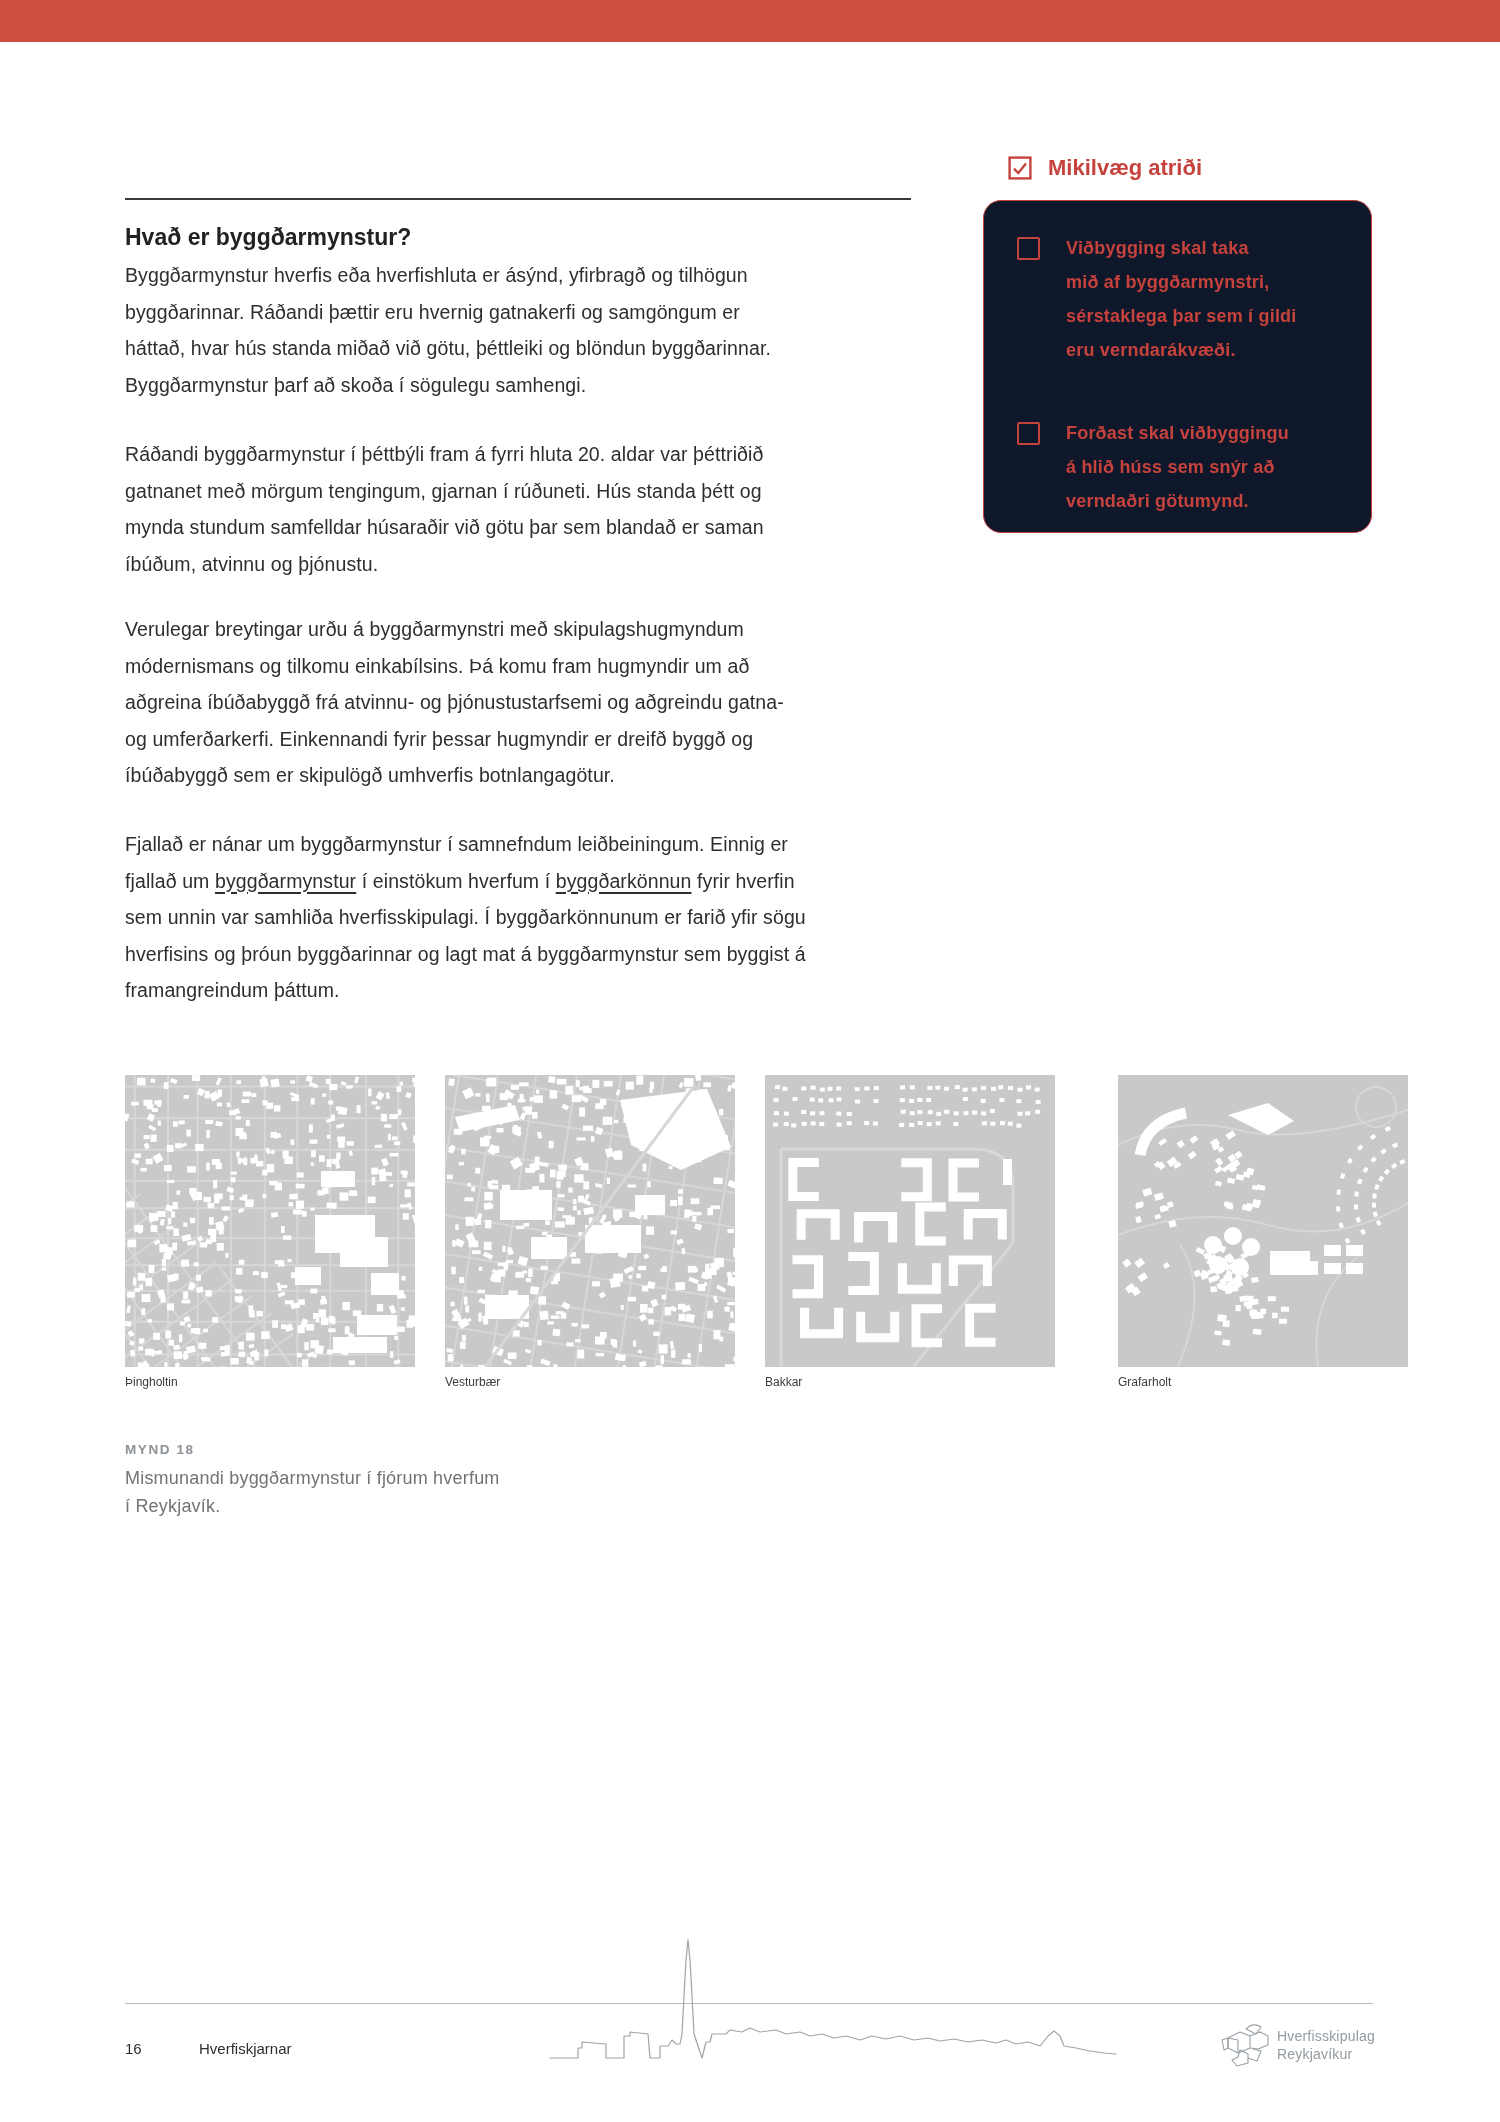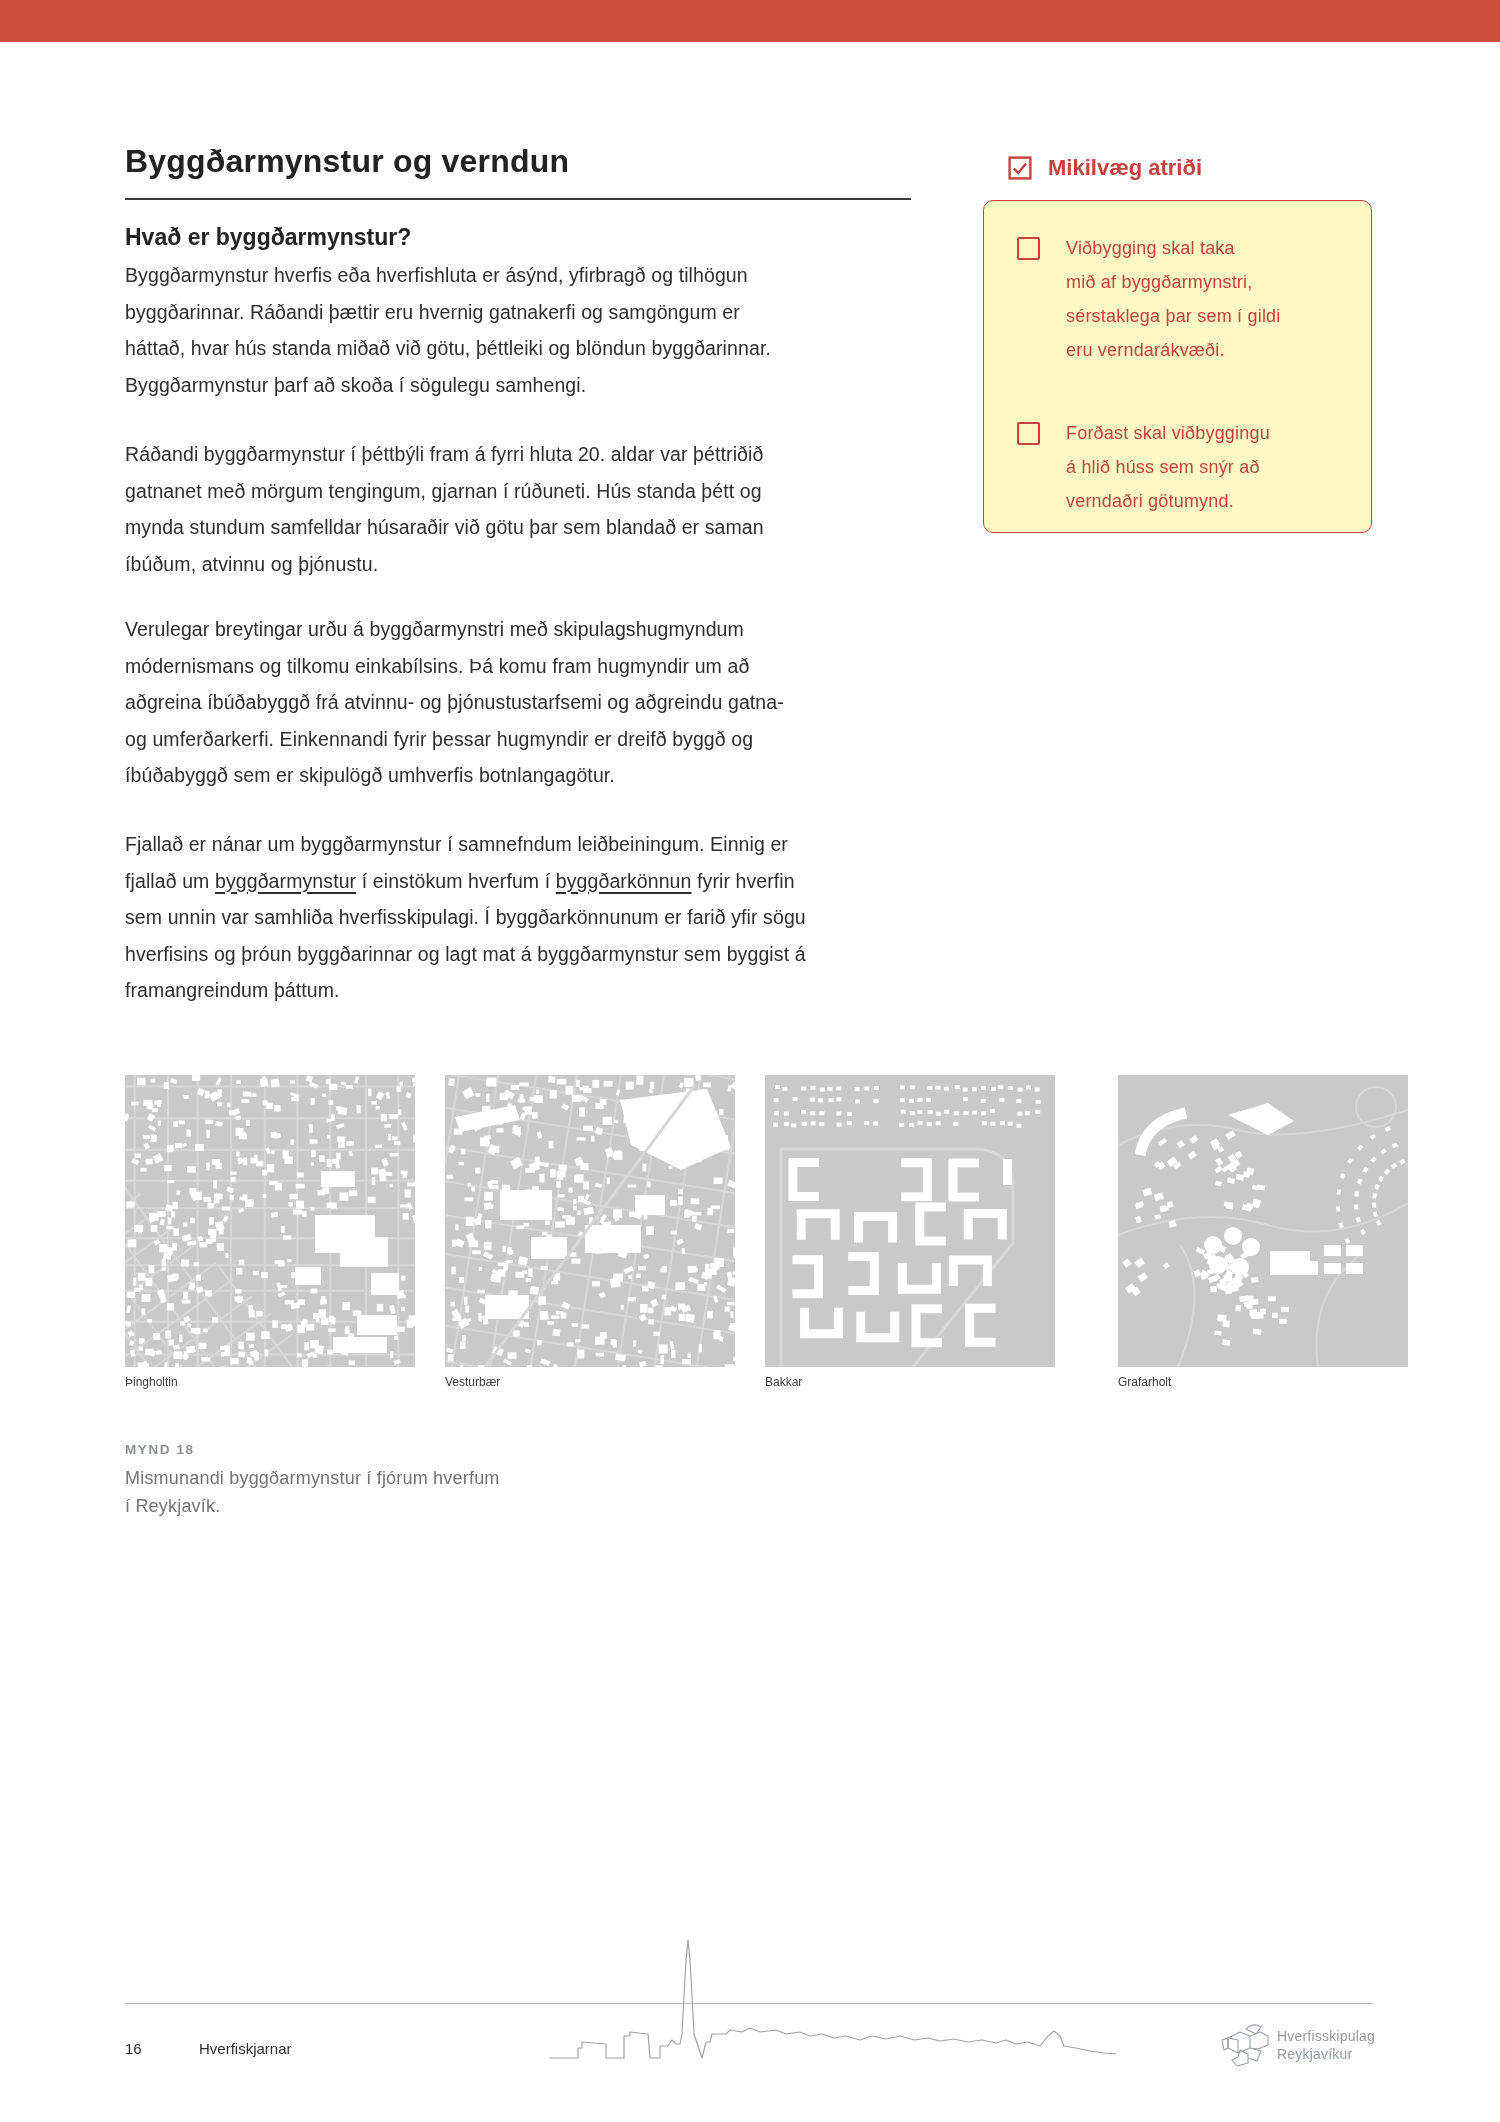--- a/index.html
+++ b/index.html
@@ -12,21 +12,21 @@
   .h1-rule{position:absolute;left:125px;top:198px;width:786px;height:2px;background:#3a3a3a;}
   .h2{position:absolute;left:125px;top:224px;font-size:23px;font-weight:bold;color:#222;}
   .para{position:absolute;left:125px;width:810px;font-size:19.5px;line-height:36.5px;color:#2e2e2e;letter-spacing:.1px;}
   .para .ul{text-decoration:underline;text-underline-offset:3.5px;text-decoration-thickness:1.5px;}
   .p1{top:257px;} .p2{top:436px;} .p3{top:611px;} .p4{top:826px;}
 
   
   .sb-title-row{position:absolute;left:1008px;top:155px;display:flex;align-items:center;gap:16px;}
   .sb-title{font-size:22px;font-weight:bold;color:#c6423c;}
   .sb-box{position:absolute;left:983px;top:200px;width:389px;height:333px;box-sizing:border-box;
-          background:#fef9c3;border:1.5px solid #c6423c;border-radius:10px;}
+          background:#0f172a;border:1.5px solid #c6423c;border-radius:18px;font-weight:bold;}
   .sb-item{position:absolute;left:33px;display:flex;align-items:flex-start;gap:26px;}
   .sb-item.i1{top:30px;} .sb-item.i2{top:215px;}
   .sb-check{width:19px;height:19px;border:2.2px solid #c6423c;border-radius:2px;margin-top:6px;flex:0 0 auto;background:transparent;}
   .sb-text{width:268px;font-size:18px;line-height:34px;color:#c6423c;letter-spacing:.2px;}
 
   
   .fig{position:absolute;top:1075px;width:254px;}
   .fig svg.map{display:block;width:290px;height:292px;}
   .fig .flabel{margin-top:8px;font-size:12px;color:#3c3c3c;}
   .f0{left:125px;} .f1{left:445px;} .f2{left:765px;} .f3{left:1085px;padding-left:33px;}
@@ -42,21 +42,20 @@
   .logo{position:absolute;left:1220px;top:2020px;display:flex;align-items:center;gap:5px;}
   .logo-text{font-size:14px;line-height:18px;color:#939ba1;letter-spacing:.2px;}
 </style>
 </head>
 <body>
 
 <div class="page">
 
   <div class="accent-bar"></div>
 
-  <div class="h1">Byggðarmynstur og verndun</div>
   <div class="h1-rule"></div>
   <div class="h2">Hvað er byggðarmynstur?</div>
   <div class="para p1">Byggðarmynstur hverfis eða hverfishluta er ásýnd, yfirbragð og tilhögun<br>byggðarinnar. Ráðandi þættir eru hvernig gatnakerfi og samgöngum er<br>háttað, hvar hús standa miðað við götu, þéttleiki og blöndun byggðarinnar.<br>Byggðarmynstur þarf að skoða í sögulegu samhengi.</div>
   <div class="para p2">Ráðandi byggðarmynstur í þéttbýli fram á fyrri hluta 20. aldar var þéttriðið<br>gatnanet með mörgum tengingum, gjarnan í rúðuneti. Hús standa þétt og<br>mynda stundum samfelldar húsaraðir við götu þar sem blandað er saman<br>íbúðum, atvinnu og þjónustu.</div>
   <div class="para p3">Verulegar breytingar urðu á byggðarmynstri með skipulagshugmyndum<br>módernismans og tilkomu einkabílsins. Þá komu fram hugmyndir um að<br>aðgreina íbúðabyggð frá atvinnu- og þjónustustarfsemi og aðgreindu gatna-<br>og umferðarkerfi. Einkennandi fyrir þessar hugmyndir er dreifð byggð og<br>íbúðabyggð sem er skipulögð umhverfis botnlangagötur.</div>
   <div class="para p4">Fjallað er nánar um byggðarmynstur í samnefndum leiðbeiningum. Einnig er<br>fjallað um <span class="ul">byggðarmynstur</span> í einstökum hverfum í <span class="ul">byggðarkönnun</span> fyrir hverfin<br>sem unnin var samhliða hverfisskipulagi. Í byggðarkönnunum er farið yfir sögu<br>hverfisins og þróun byggðarinnar og lagt mat á byggðarmynstur sem byggist á<br>framangreindum þáttum.</div>
 
   <div class="sb-title-row">
     <svg width="24" height="24" viewBox="0 0 24 24">
       <rect x="1.6" y="1.6" width="20.8" height="20.8" fill="none" stroke="#c6423c" stroke-width="2.4"></rect>

